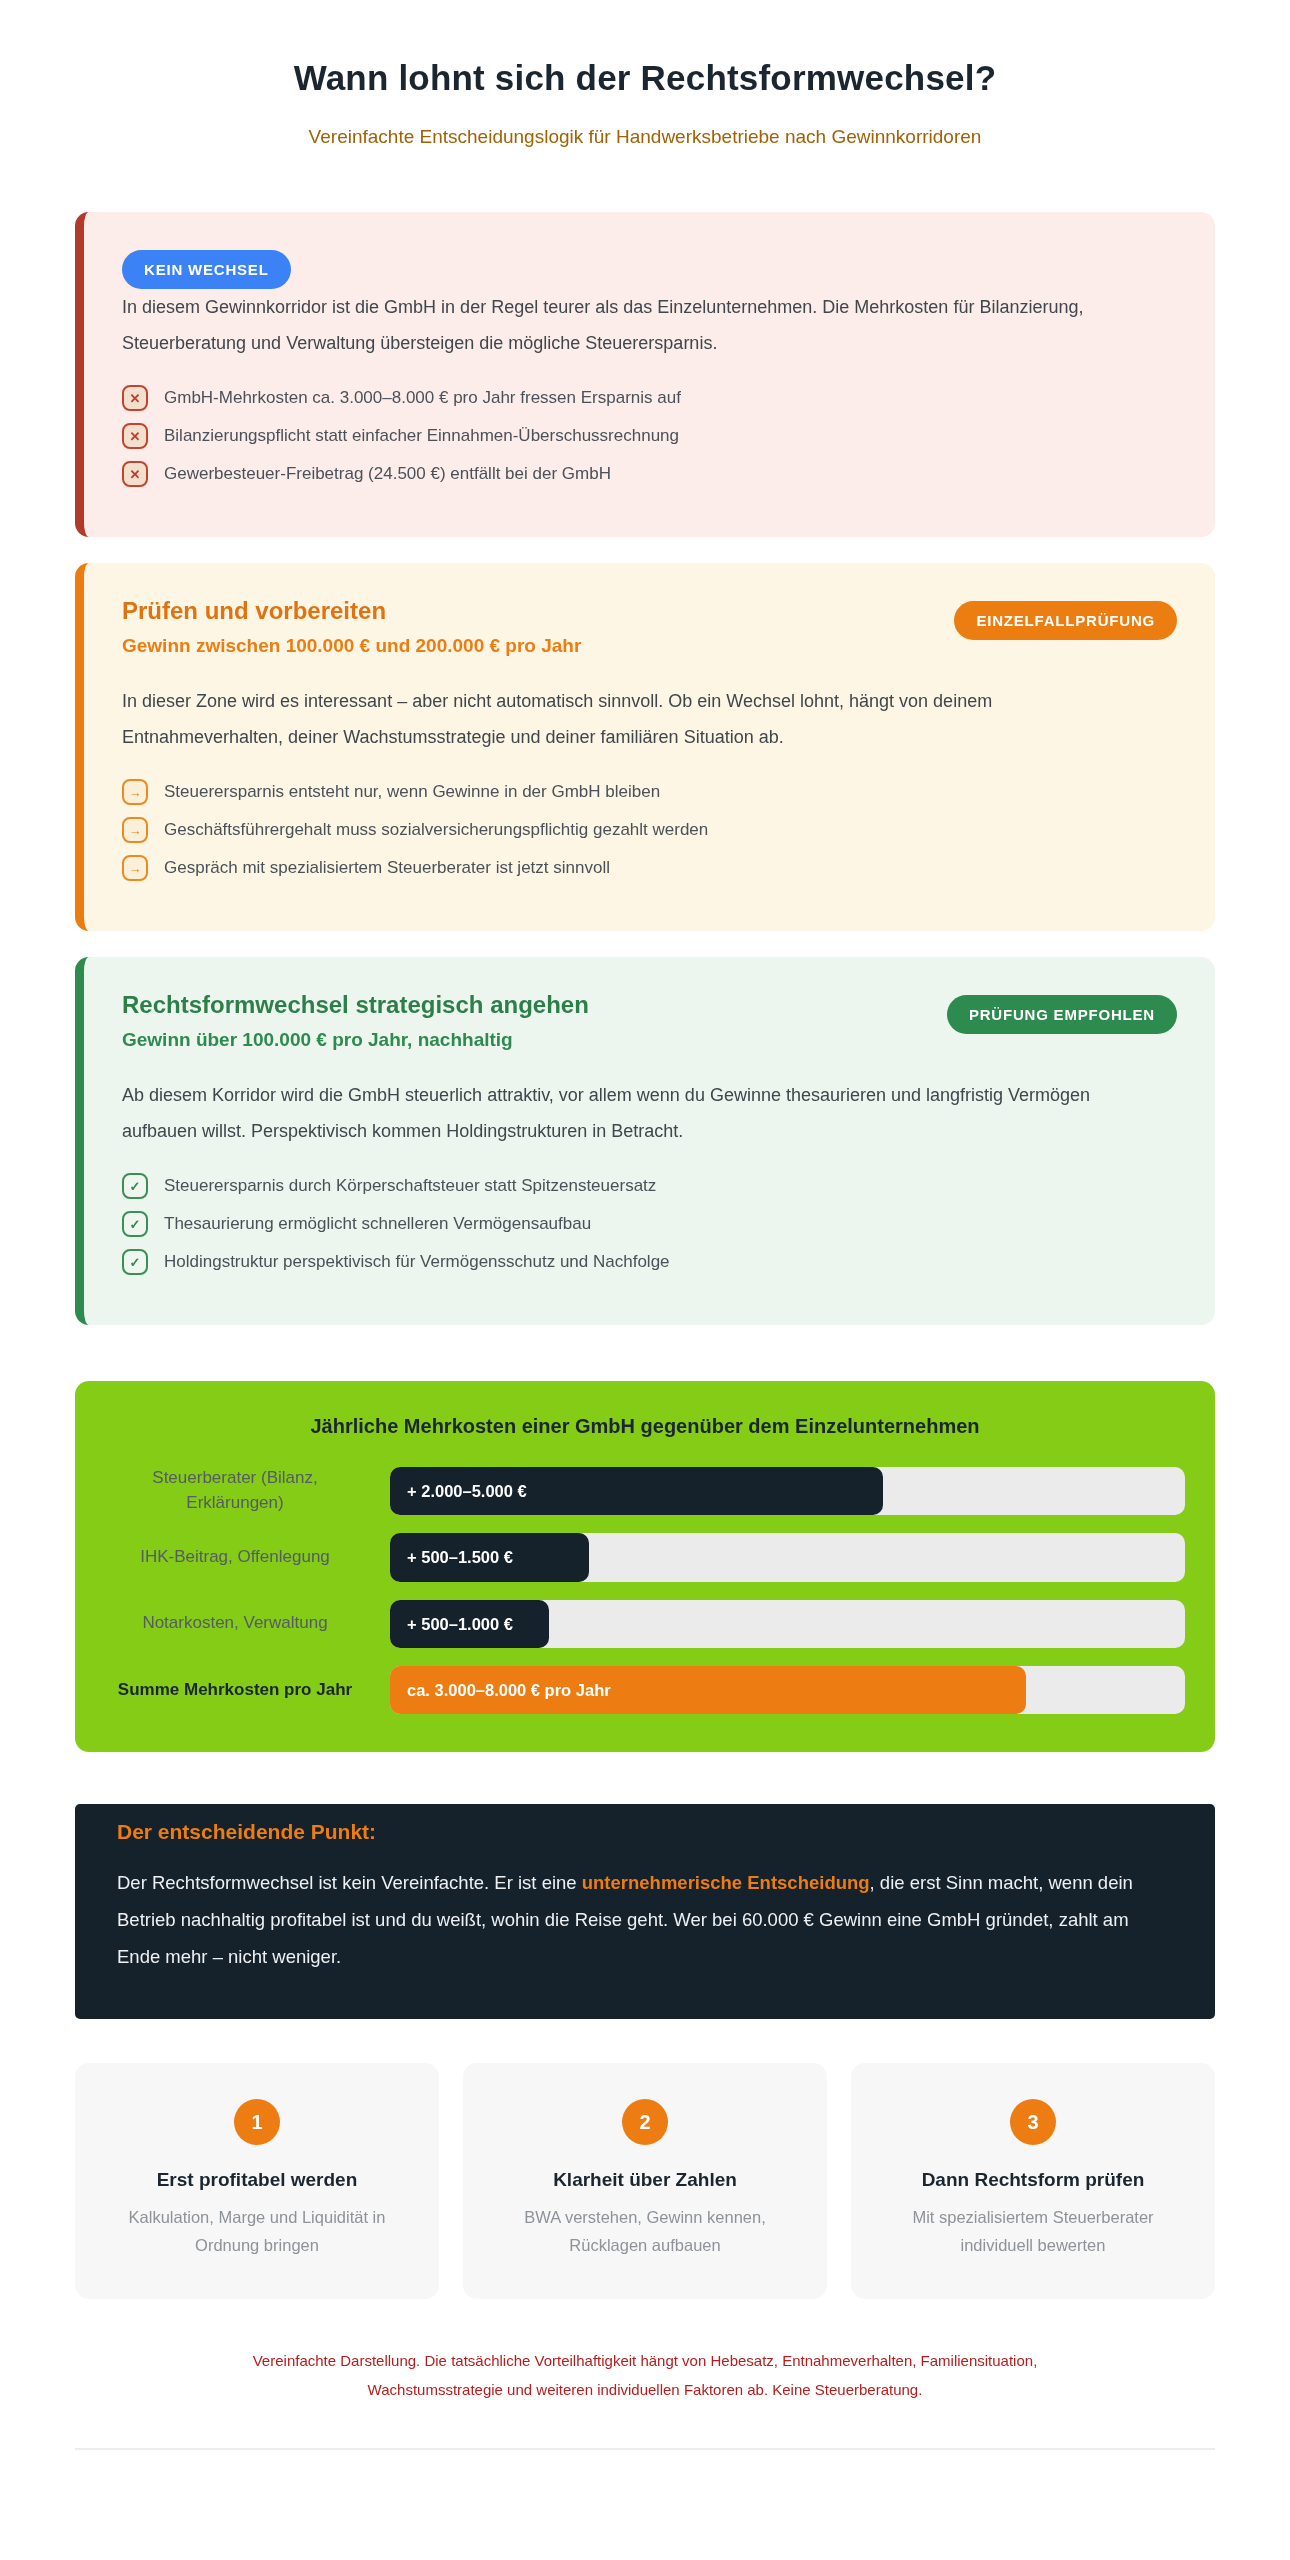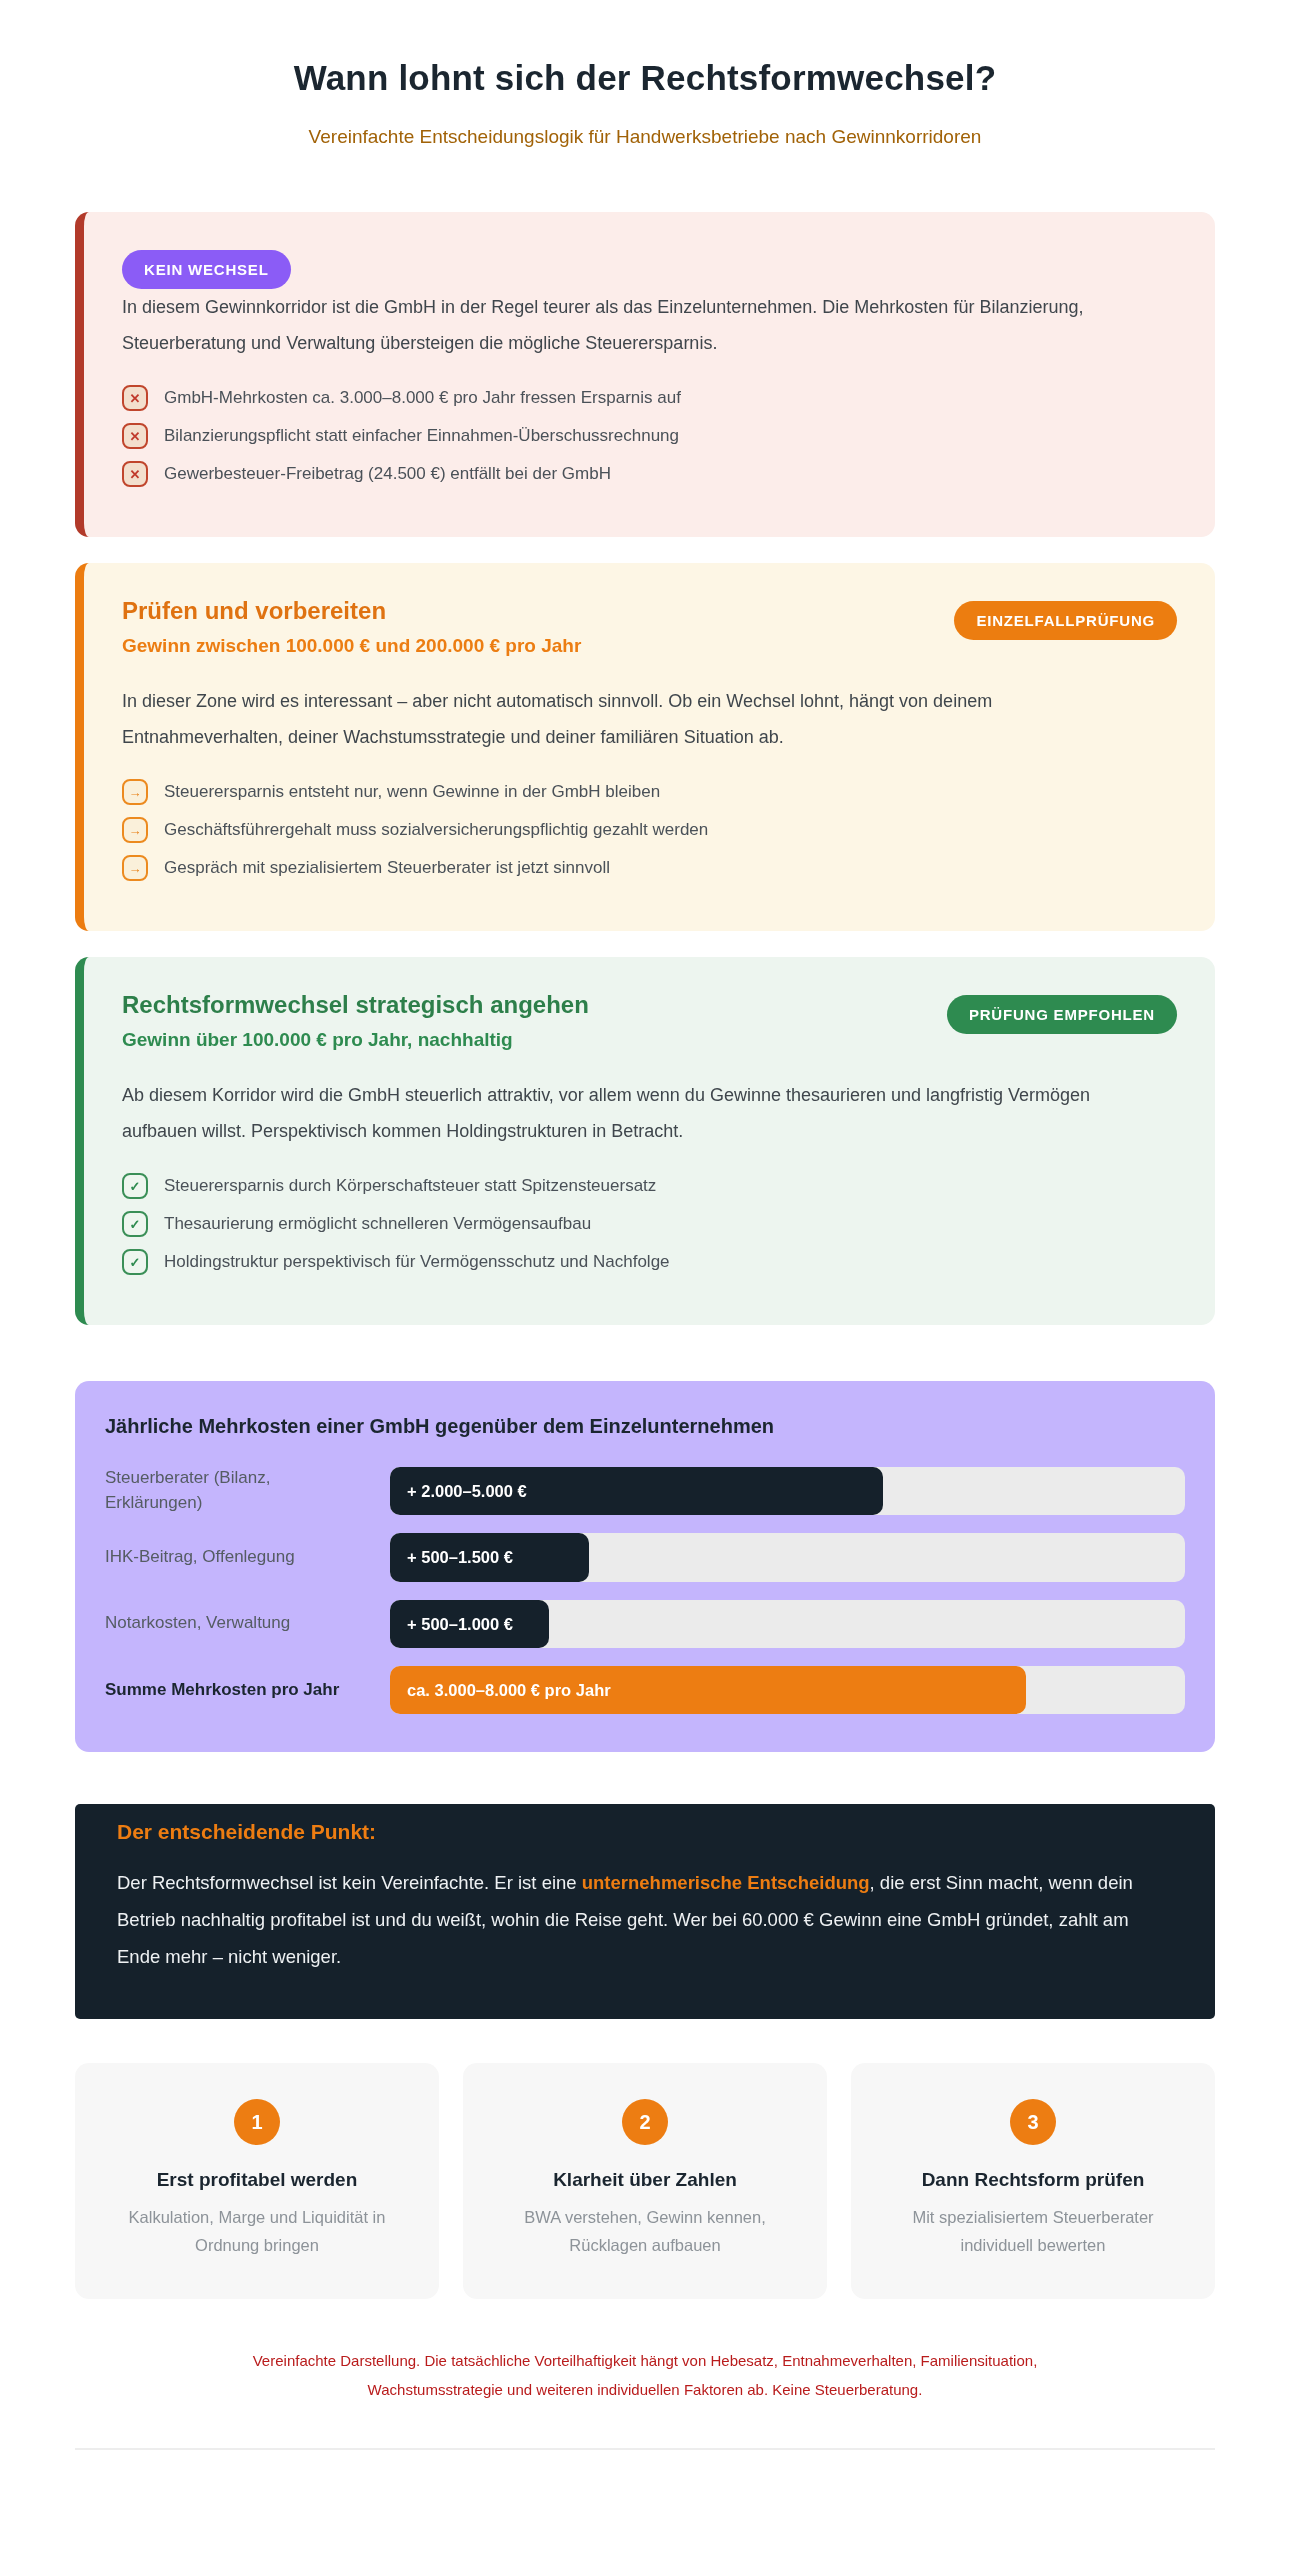--- a/index.html
+++ b/index.html
@@ -20,35 +20,35 @@
   .card-green  { background:#edf5ef; border-color:#2e8b50; }
 
   .card-head { display:flex; justify-content:space-between; align-items:flex-start; }
   .card-title { font-size:24px; font-weight:bold; margin-bottom:10px; }
   .card-range { font-size:19px; font-weight:bold; margin-bottom:26px; }
   .card-red    .card-title { color:#b63b28; } .card-red    .card-range { color:#c04028; }
   .card-orange .card-title { color:#df7211; } .card-orange .card-range { color:#ec7d12; }
   .card-green  .card-title { color:#2d7f4a; } .card-green  .card-range { color:#2e8b50; }
 
   .badge { border-radius:999px; color:#fff; font-weight:bold; font-size:15px; letter-spacing:0.8px; padding:11px 22px; white-space:nowrap; margin-top:4px; }
-  .badge-red    { background:#8b5cf6;text-align:center; }
+  .badge-red    { background:#3b82f6;text-align:center; }
   .badge-orange { background:#ec7d10; }
   .badge-green  { background:#2e8b50; }
 
   .card-body { font-size:18px; line-height:2; color:#3f464c; margin-bottom:24px; max-width:1010px; }
 
   .card-items { list-style:none; }
   .card-item { display:flex; align-items:center; gap:16px; margin-bottom:12px; font-size:17px; color:#4a5158; }
   .icon-box { width:26px; height:26px; min-width:26px; border-radius:8px; border:2px solid; display:flex; align-items:center; justify-content:center; font-size:13px; font-weight:bold; }
   .card-red    .icon-box { border-color:#c0452c; background:#f3dfcd; color:#c0392b; }
   .card-orange .icon-box { border-color:#ec8a1f; background:#faf0da; color:#e8821a; }
   .card-green  .icon-box { border-color:#3a8f57; background:#eef6ef; color:#2e8b50; }
 
   
-  .chart-panel { background:#c4b5fd; border-radius:14px; padding:34px 30px 38px 30px; margin-top:56px; }
+  .chart-panel { background:#84cc16; border-radius:14px; padding:34px 30px 38px 30px; margin-top:56px;text-align:center; }
   .chart-title { font-size:20px; font-weight:bold; color:#1b2630; margin-bottom:28px; }
   .chart-row { display:flex; align-items:center; margin-bottom:18px; }
   .chart-row:last-child { margin-bottom:0; }
   .chart-label { width:285px; min-width:285px; font-size:17px; color:#555c63; line-height:1.45; padding-right:25px; }
   .chart-row.total .chart-label { font-weight:bold; color:#1b2630; }
   .chart-track { flex:1; background:#ebebeb; border-radius:10px; }
   .chart-bar { border-radius:10px; color:#fff; font-size:16.5px; font-weight:bold; padding:13px 17px; min-height:46px; display:flex; align-items:center; }
   .chart-bar span { line-height:1.35; }
 
   

